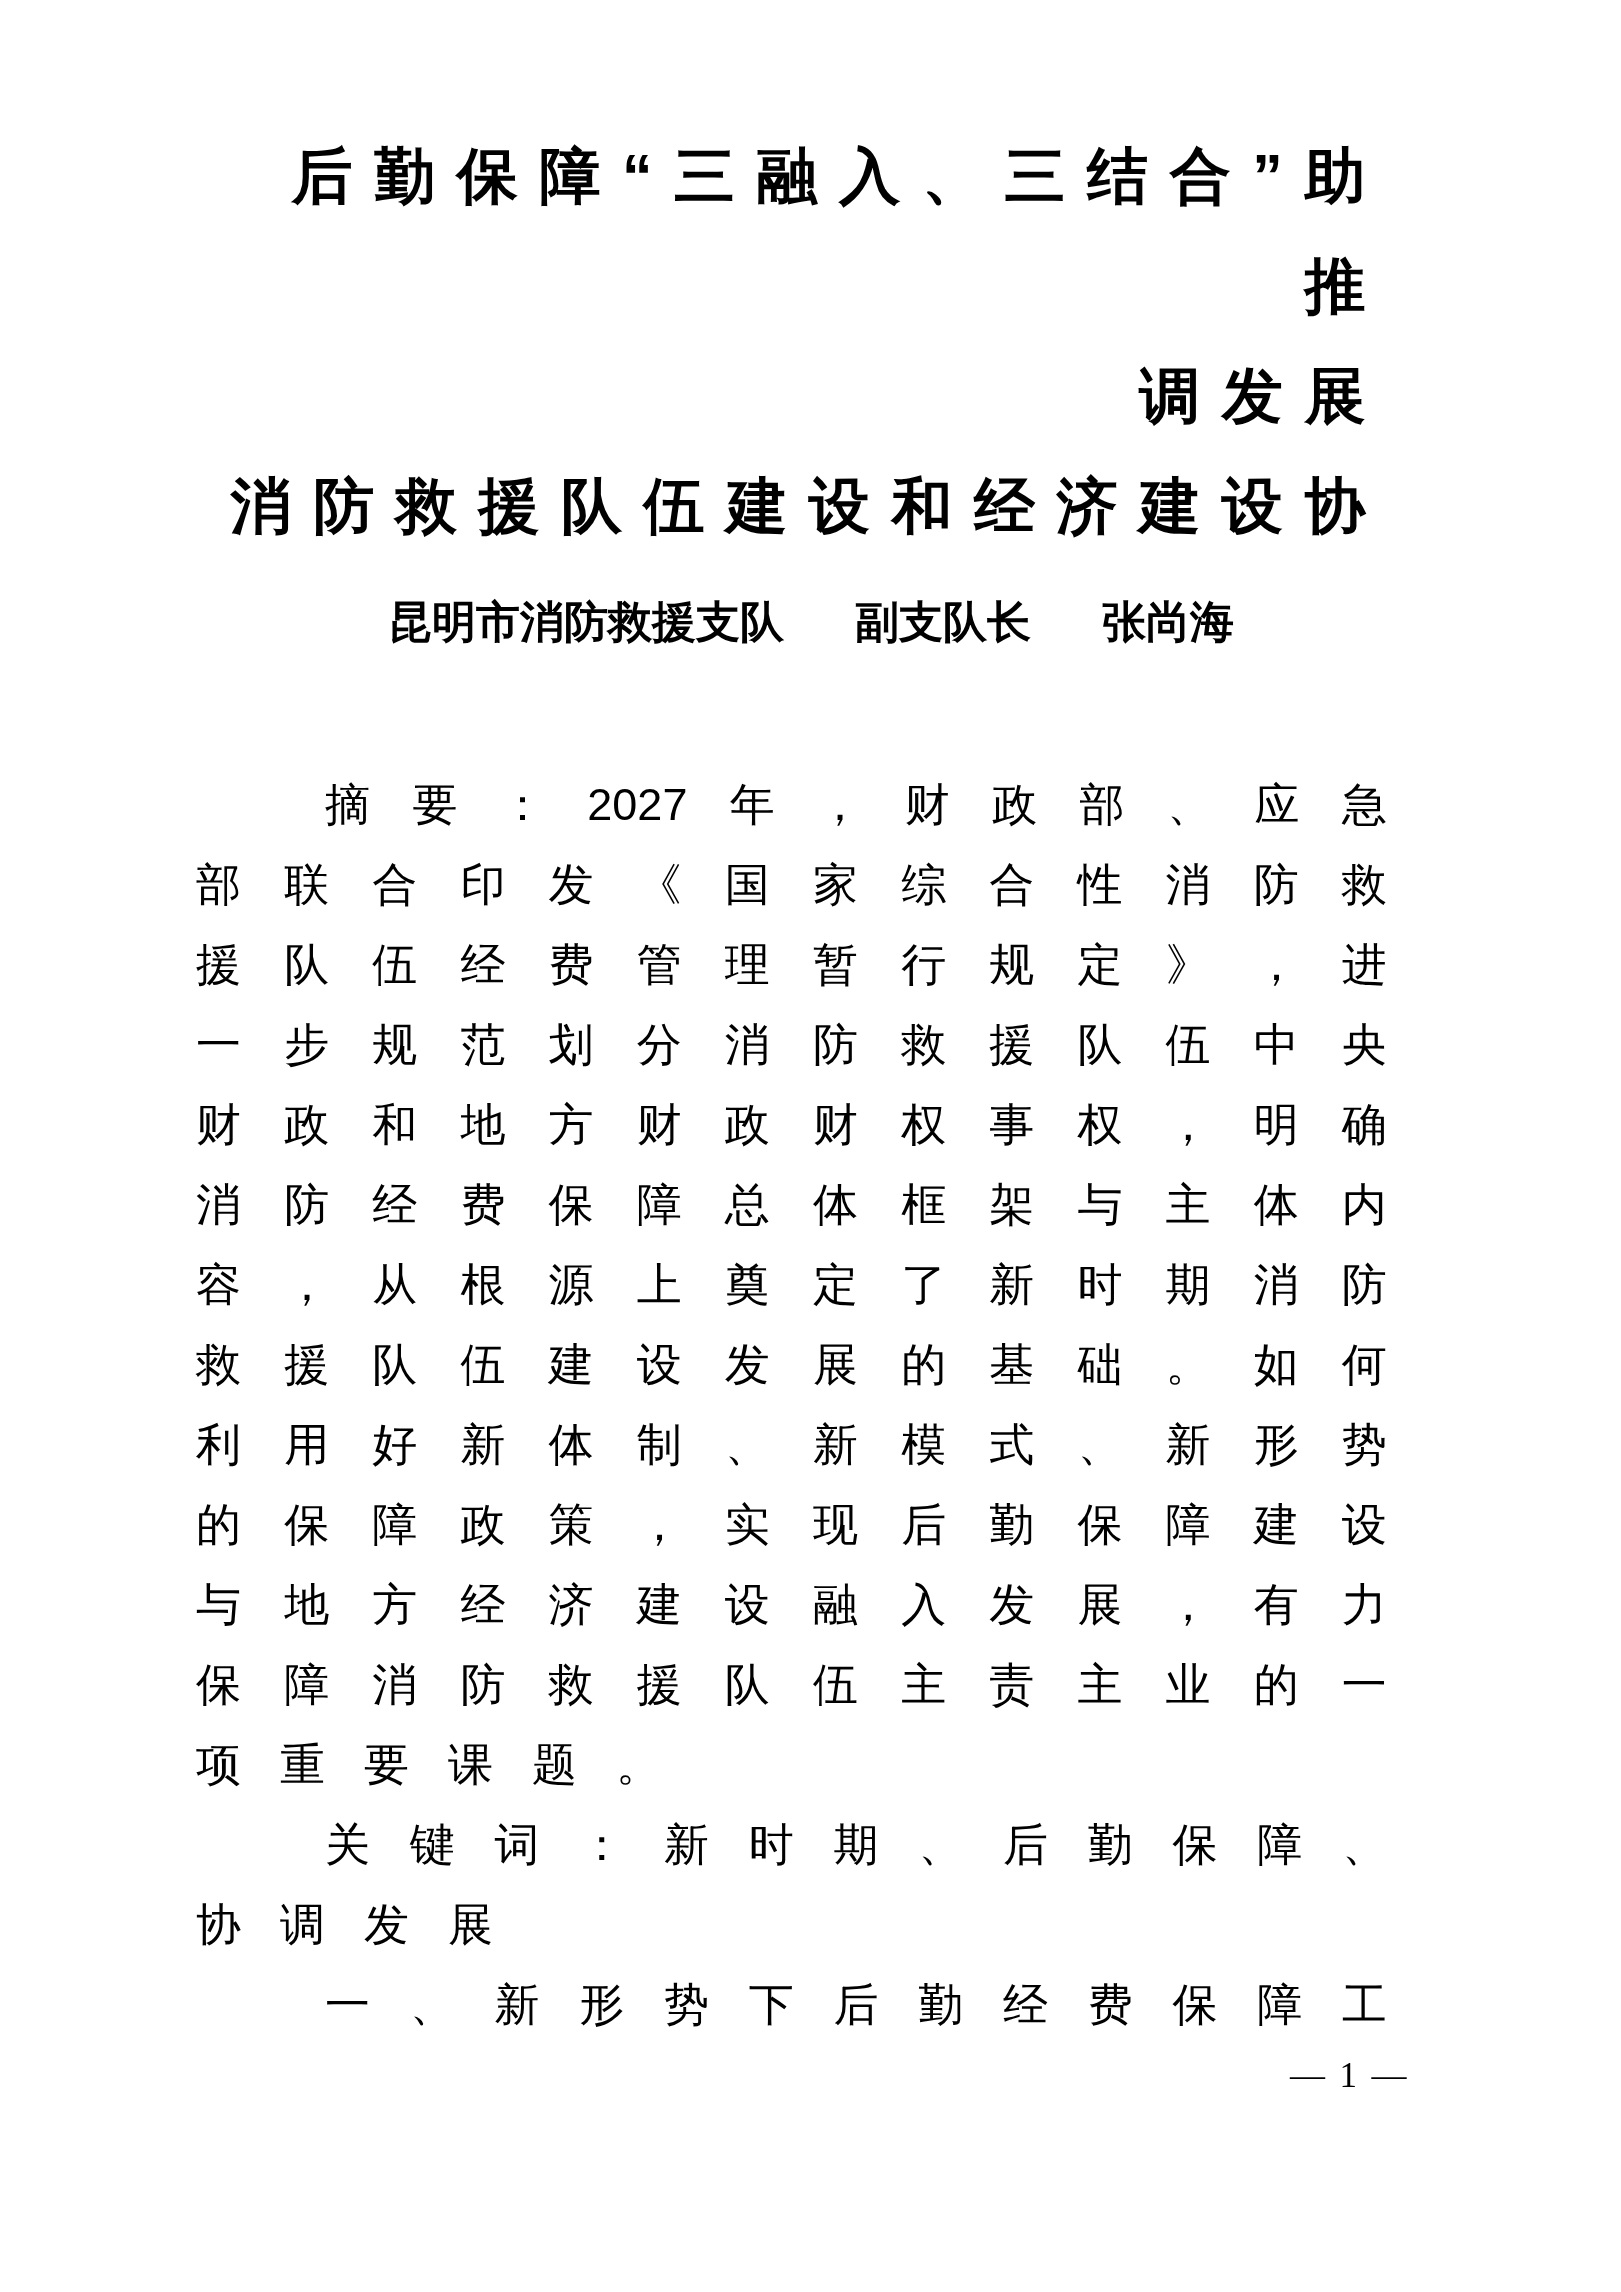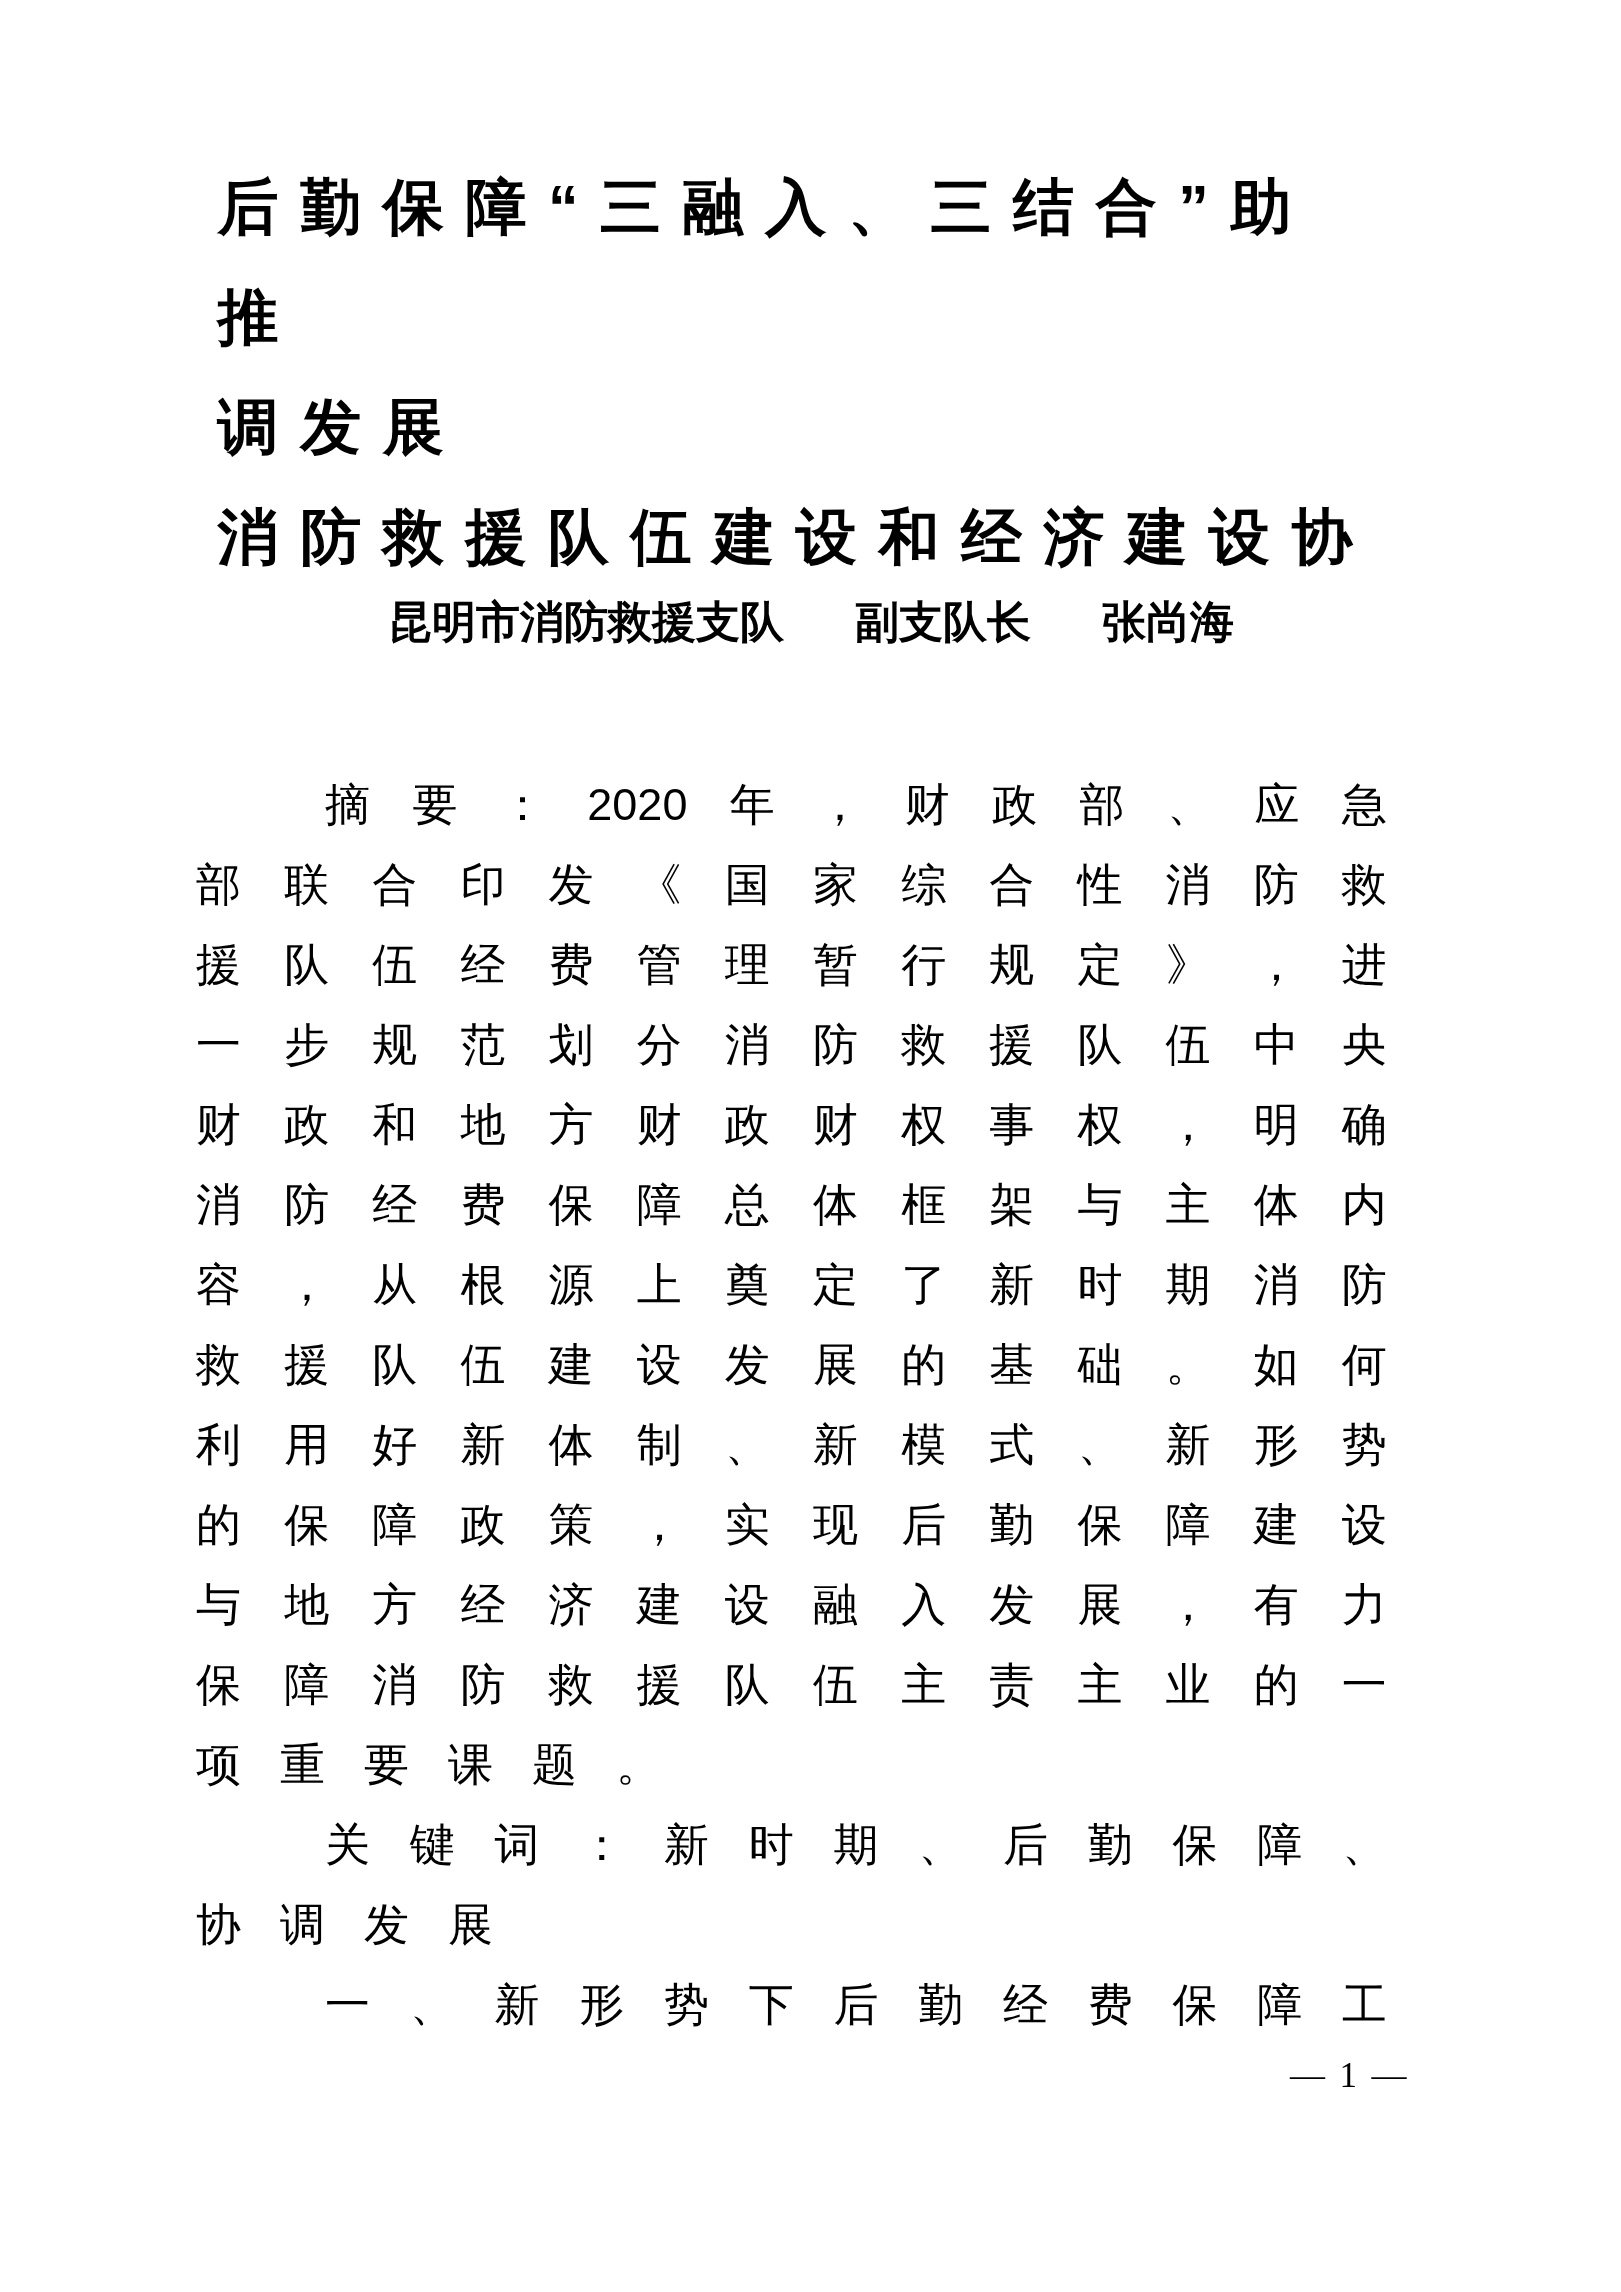--- a/index.html
+++ b/index.html
@@ -16,22 +16,22 @@
     font-family: "Liberation Sans", sans-serif;
     overflow: hidden;
   }
   .content-col {
     position: absolute;
     left: 196px;
     width: 1191px;
   }
   
   .title-block {
-    top: 152px;
-    text-align: left;
+    top: 121px;
+    text-align: right;
     font-size: 61px;
     font-weight: bold;
     line-height: 110px;
     letter-spacing: 21.6px;
     text-indent: 21.6px;
     white-space: nowrap;
   }
   
   .byline {
     top: 582px;
@@ -90,21 +90,21 @@
     <span>昆明市消防救援支队</span>
     <span>副支队长</span>
     <span>张尚海</span>
   </div>
 
   <div class="content-col body-block">
       <div class="bline justify-indent">
         <span>摘</span>
         <span>要</span>
         <span>：</span>
-        <span>2020</span>
+        <span>2027</span>
         <span>年</span>
         <span>，</span>
         <span>财</span>
         <span>政</span>
         <span>部</span>
         <span>、</span>
         <span>应</span>
         <span>急</span>
       </div>
       <div class="bline justify">

